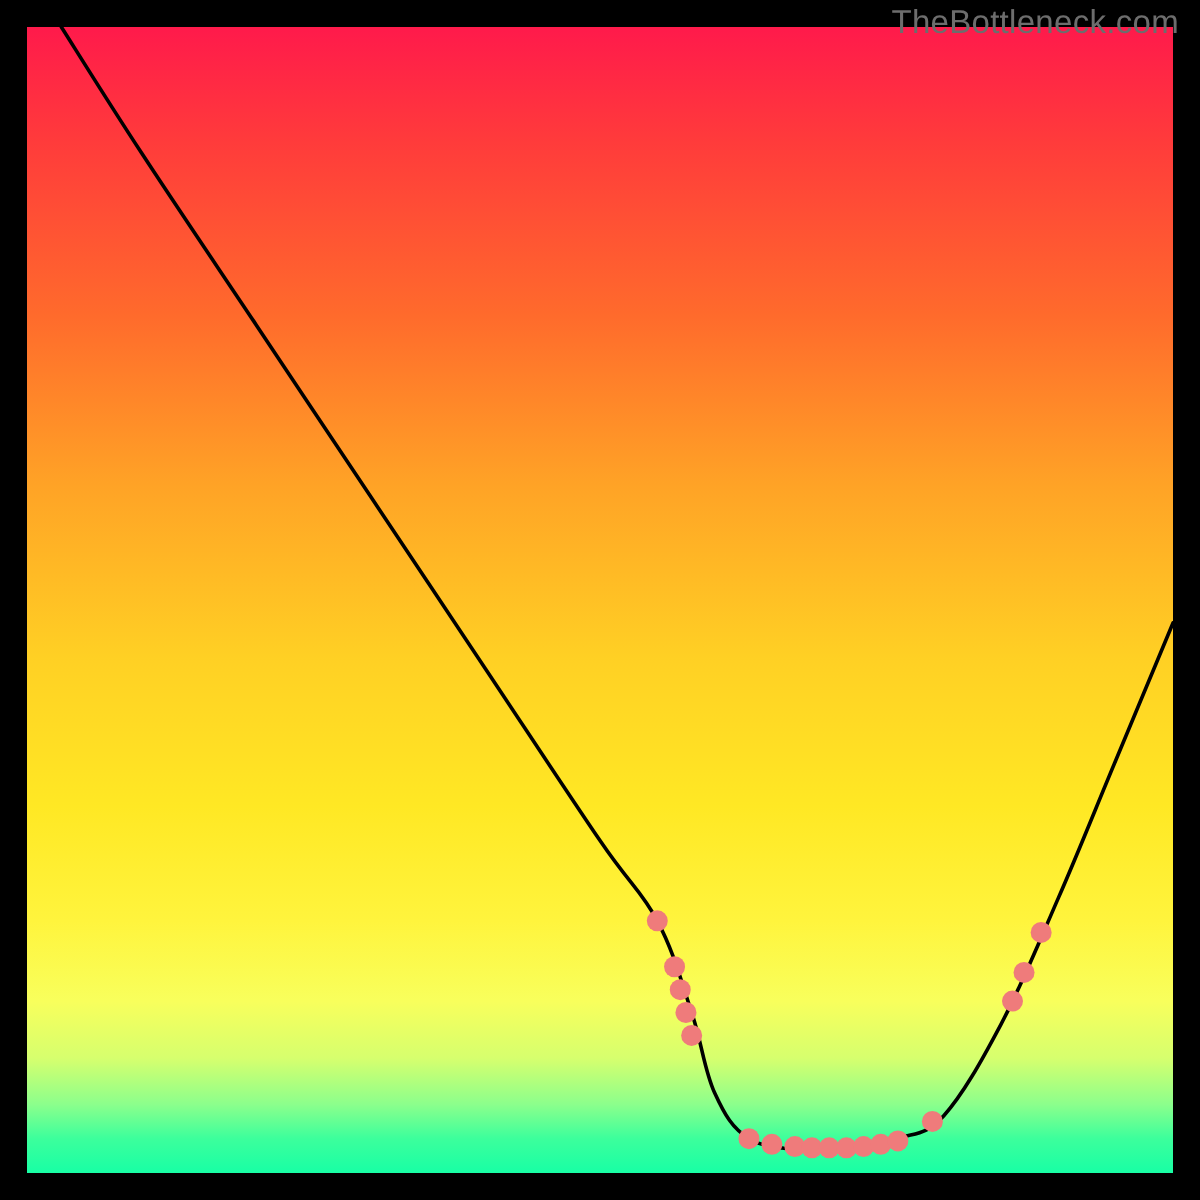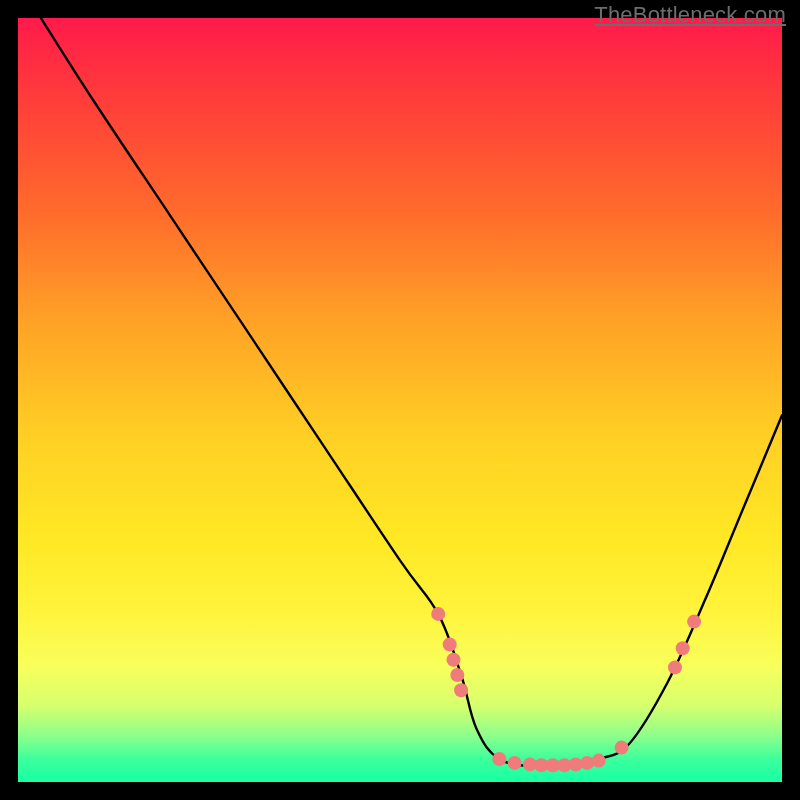--- a/index.html
+++ b/index.html
@@ -46,21 +46,20 @@
     pointer-events: none;
   }
   .watermark {
     position: absolute;
     top: 2px;
     right: 14px;
     color: #6d6d6d;
     font-size: 22px;
     font-weight: 500;
     letter-spacing: 0.2px;
-    text-decoration: underline;
   }
 </style>
 </head>
 <body>
 
 <div class="frame">
 
   <div class="plot">
     <svg class="curve" viewBox="0 0 764 764" preserveAspectRatio="none">
       <path id="curve-path" fill="none" stroke="#000" stroke-width="2.4" stroke-linecap="round" d="M 22.9 0.0 C 32.5 15.1, 53.0 48.3, 76.4 84.0 C 99.8 119.8, 125.3 157.4, 152.8 198.6 C 180.3 239.9, 201.7 272.0, 229.2 313.2 C 256.7 354.5, 278.1 386.6, 305.6 427.8 C 333.1 469.1, 361.4 512.2, 382.0 542.4 C 402.6 572.7, 409.2 575.3, 420.2 595.9 C 431.2 616.5, 436.2 636.4, 443.1 657.0 C 450.0 677.7, 451.5 695.4, 458.4 710.5 C 465.3 725.6, 470.3 734.2, 481.3 741.1 C 492.3 748.0, 507.1 747.3, 519.5 748.7 C 531.9 750.1, 539.1 750.1, 550.1 748.7 C 561.1 747.3, 569.6 745.2, 580.6 741.1 C 591.6 737.0, 598.8 739.6, 611.2 725.8 C 623.6 712.0, 635.6 690.8, 649.4 664.7 C 663.2 638.6, 673.8 612.3, 687.6 580.6 C 701.4 549.0, 712.0 522.0, 725.8 489.0 C 739.6 456.0, 757.1 413.8, 764.0 397.3"></path>

